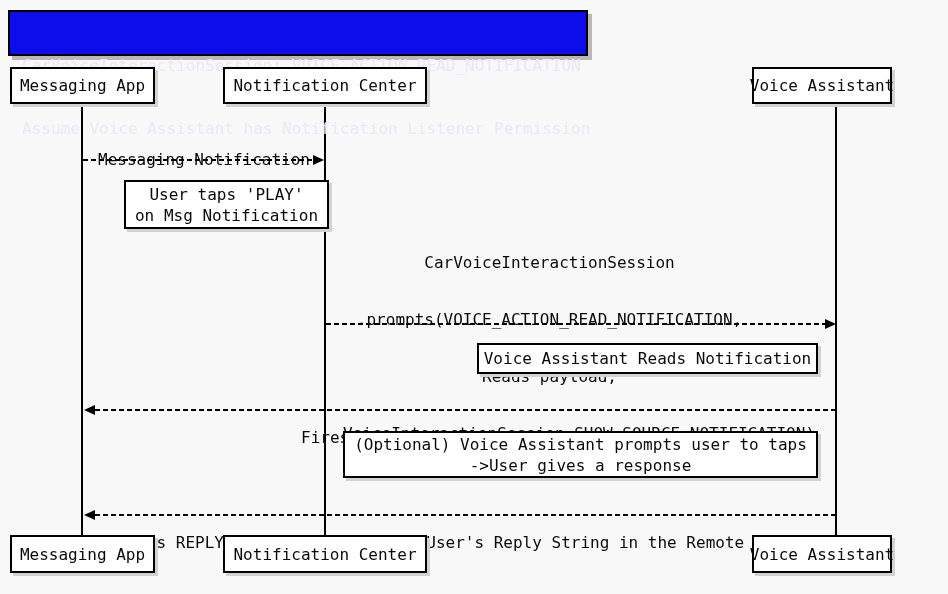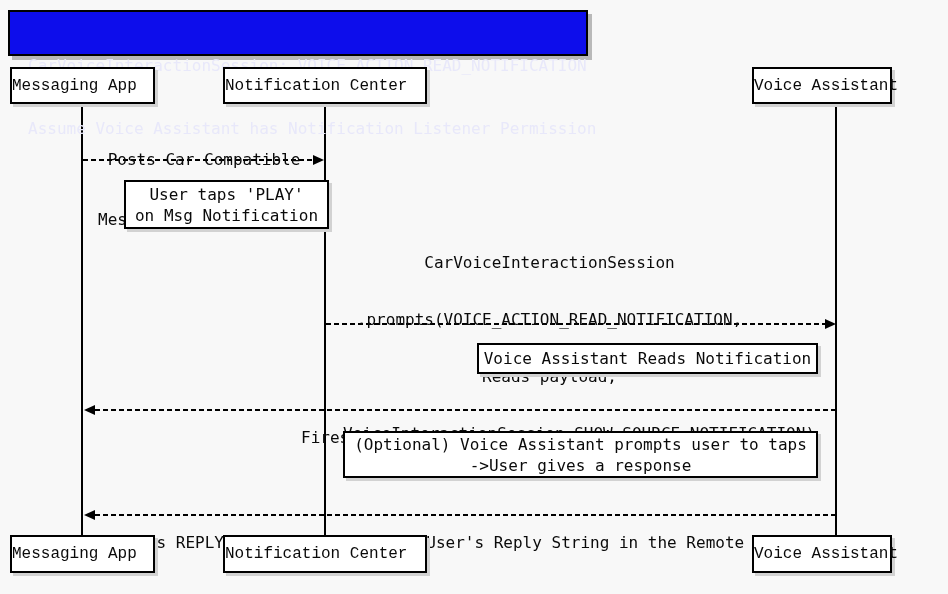--- a/index.html
+++ b/index.html
@@ -8,31 +8,30 @@
     position:relative;width:948px;height:594px;
     background:var(--background,#f8f8f8);
     font-family:"DejaVu Sans Mono","Liberation Mono",monospace;
     font-size:16px;color:#0a0a0a;
   }
   .title-box{
     position:absolute;left:8px;top:10px;width:580px;height:46px;
     background:var(--title-bg,#0d0deb);color:var(--title-text,#e8e8fa);
     border:2px solid var(--border,#000);
     box-shadow:4px 4px 0 var(--shadow-dark,#b9b9b9);
-    box-sizing:border-box;padding:1px 18px;line-height:21px;white-space:pre;
+    box-sizing:border-box;padding:1px 12px;line-height:21px;white-space:pre;
   }
   .pbox{
     position:absolute;height:37px;
     background:var(--box-bg,#fff);
     border:2px solid var(--border,#000);
     box-shadow:3px 3px 0 var(--shadow,#d2d2d2);
     box-sizing:border-box;
-    display:flex;align-items:center;justify-content:flex-start;
+    display:flex;align-items:center;justify-content:center;
     white-space:pre;
-    font-family:Liberation Mono, monospace;
   }
   .row-top{top:67px;}
   .row-bottom{top:535px;height:38px;}
   .p-ma{left:10px;width:145px;}
   .p-nc{left:223px;width:204px;}
   .p-va{left:752px;width:140px;}
   .lifeline{position:absolute;top:104px;height:433px;width:2px;background:var(--line,#000);}
   #ll-ma{left:81px;}
   #ll-nc{left:324px;}
   #ll-va{left:835px;}
@@ -83,21 +82,20 @@
   <div class="dash" id="arr2-line"></div>
   <div class="head head-right" id="arr2-head"></div>
 
   <div class="dash" id="arr3-line"></div>
   <div class="head head-left" id="arr3-head"></div>
 
   <div class="dash" id="arr4-line"></div>
   <div class="head head-left" id="arr4-head"></div>
 
   <div class="msg-label" id="m1">
-    <div>Posts Car Compatible</div>
     <div>Messaging Notification</div>
   </div>
   <div class="msg-label" id="m2">
     <div>CarVoiceInteractionSession</div>
     <div>.prompts(VOICE_ACTION_READ_NOTIFICATION,</div>
     <div>Reads payload,</div>
     <div>VoiceInteractionSession.SHOW_SOURCE_NOTIFICATION)</div>
   </div>
   <div class="msg-label" id="m3">
     <div>Fires MARK_AS_READ Pending Intent</div>

